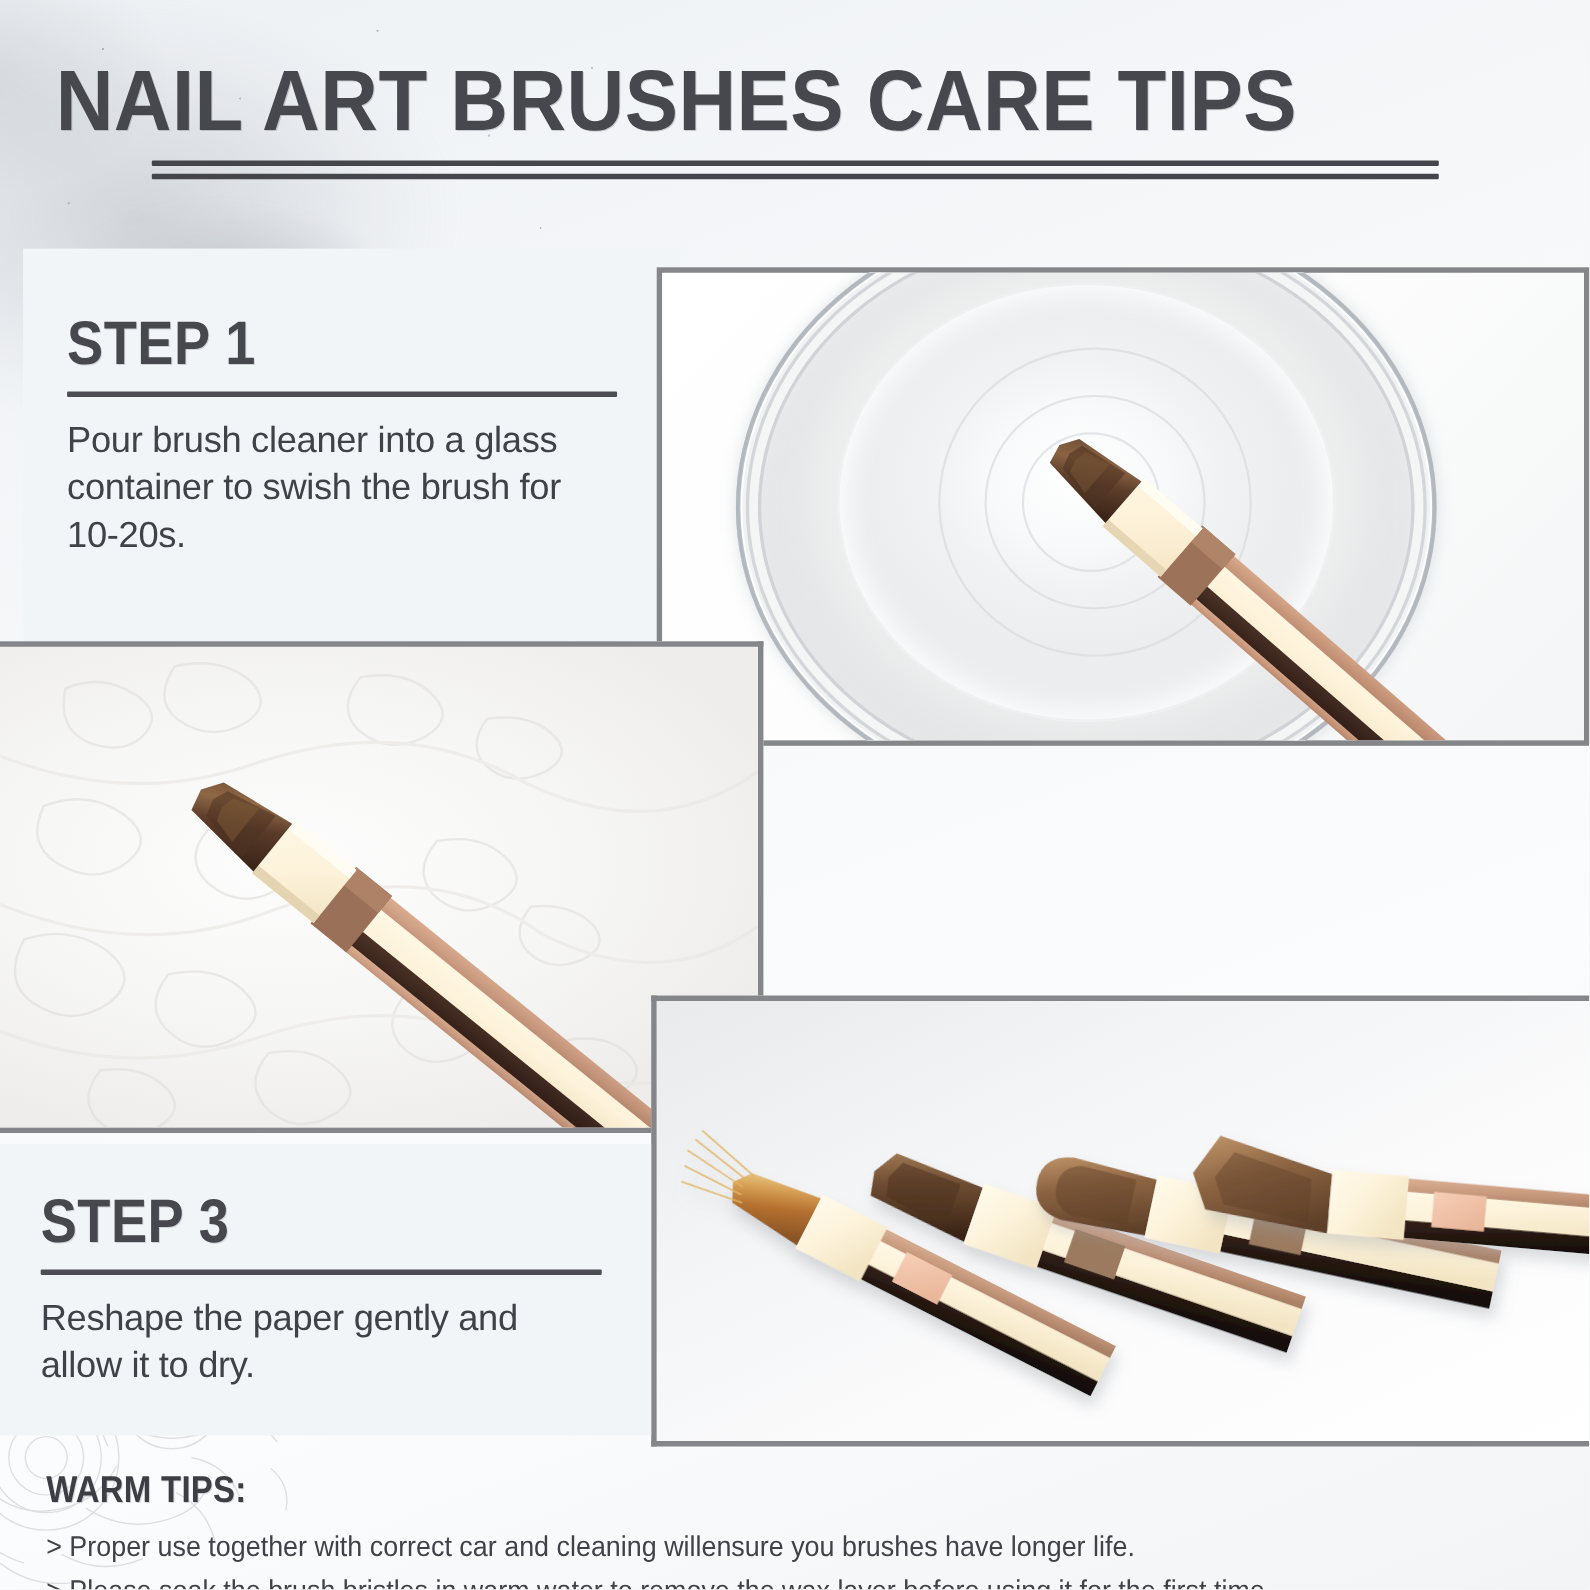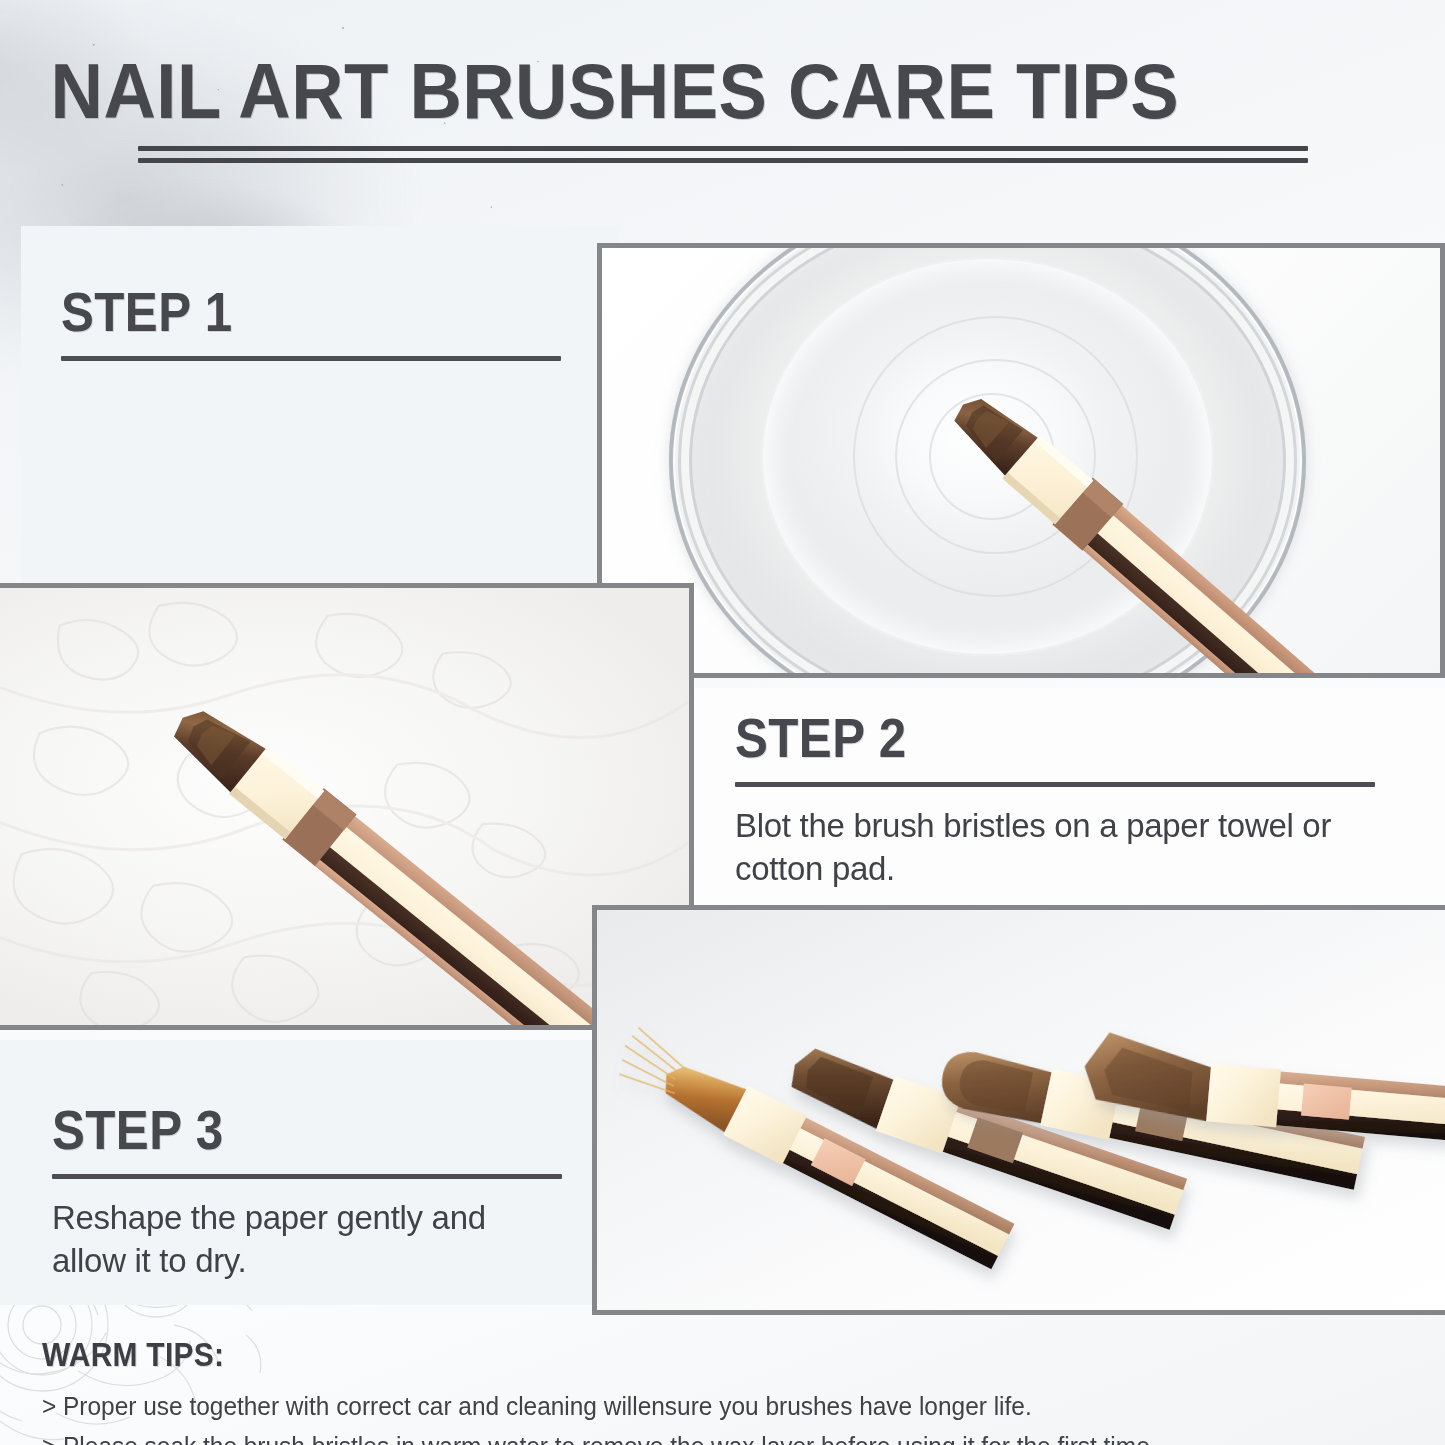--- a/index.html
+++ b/index.html
@@ -285,20 +285,21 @@
   <div class="title-rules">
     <div class="r"></div>
     <div class="gap"></div>
     <div class="r"></div>
   </div>
 
   <div class="panel" style="left:0px; top:226px; width:598px; height:360px;margin-left:21px;">
     <div style="position:absolute; left:40px; top:58px; width:500px;">
       <div class="step-head">STEP 1</div>
       <div class="step-rule"></div>
+      <div class="step-body">Pour brush cleaner into a glass container to swish the brush for 10-20s.</div>
     </div>
   </div>
 
   <div class="photo bordered" style="left:597px; top:243px; width:848px; height:435px;">
     <div class="inner">
       <div class="bowl-bg"></div>
       <div class="bowl"></div>
       <div class="bowl-water"></div>
       <div class="ripple" style="left:30%; top:16%; width:34%; height:66%;"></div>
       <div class="ripple" style="left:35%; top:26%; width:24%; height:46%;"></div>
@@ -414,27 +415,20 @@
           <rect x="222" y="232" width="72" height="10" fill="#fffdf3"></rect>
           <rect x="222" y="285" width="72" height="9" fill="#e4d4b2"></rect>
           <path d="M222 236 L150 246 L138 264 L143 284 L222 292 Z" fill="url(#bristle2)"></path>
           <path d="M206 240 L158 250 L152 264 L157 280 L206 288 Z" fill="#4d3322" opacity="0.55"></path>
           <path d="M190 244 L166 252 L163 265 L167 277 L190 283 Z" fill="#836039" opacity="0.45"></path>
         </g>
       </svg>
     </div>
   </div>
 
-  <div class="panel white" style="left:694px; top:688px; width:751px; height:218px;">
-    <div style="position:absolute; left:41px; top:22px; width:640px;">
-      <div class="step-head">STEP 2</div>
-      <div class="step-rule"></div>
-      <div class="step-body">Blot the brush bristles on a paper towel or cotton pad.</div>
-    </div>
-  </div>
 
   <div class="photo b-top b-left b-bottom" style="left:592px; top:905px; width:853px; height:410px;">
     <div class="inner">
       <div class="set-bg"></div>
 
       <svg style="position:absolute; left:0; top:0;" width="853" height="410" viewBox="0 0 853 410">
         <defs>
           <linearGradient id="sCream" x1="0" y1="0" x2="1" y2="0.6">
             <stop offset="0%" stop-color="#fffaea"></stop>
             <stop offset="50%" stop-color="#fdf3db"></stop>
@@ -519,21 +513,21 @@
           <rect x="706" y="166" width="48" height="32" fill="url(#sPink)"></rect>
           <rect x="612" y="154" width="70" height="58" fill="url(#sCream)"></rect>
           <path d="M612 158 L508 132 L486 168 L500 200 L612 212 Z" fill="url(#tipTan)"></path>
           <path d="M594 164 L522 146 L506 170 L516 194 L594 204 Z" fill="#5d3e27" opacity="0.4"></path>
         </g>
       </svg>
     </div>
   </div>
 
   <div class="panel" style="left:0px; top:1040px; width:592px; height:265px;">
-    <div style="position:absolute; left:52px; top:42px; width:510px;margin-top:20px;">
+    <div style="position:absolute; left:37px; top:42px; width:510px;">
       <div class="step-head">STEP 3</div>
       <div class="step-rule"></div>
       <div class="step-body">Reshape the paper gently and allow it to dry.</div>
     </div>
   </div>
 
   <div class="tips">
     <div class="tips-head">WARM TIPS:</div>
     <div class="tips-line" style="margin-top:12px;">&gt; Proper use together with correct car and cleaning willensure you brushes have longer life.</div>
     <div class="tips-line">&gt; Please soak the brush bristles in warm water to remove the wax layer before using it for the first time.</div>

